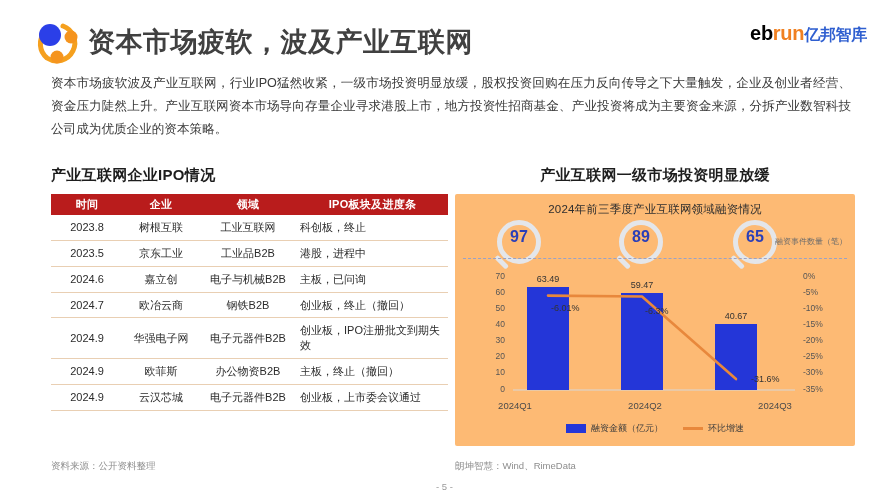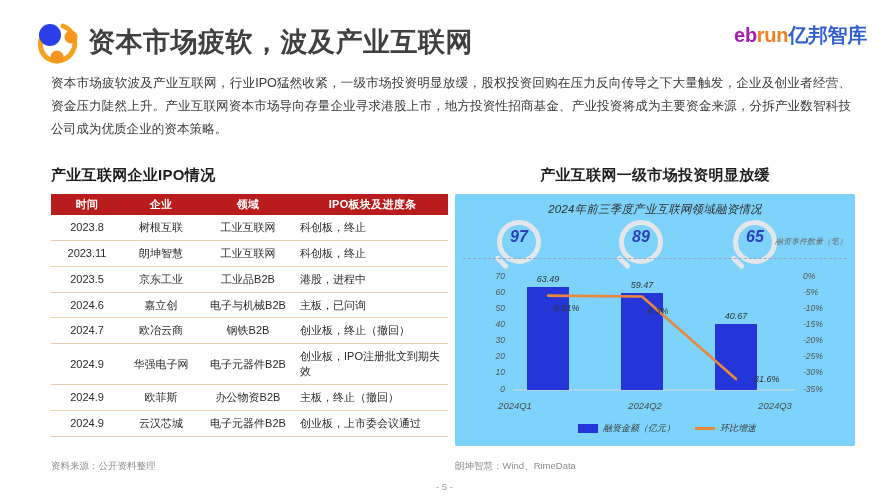--- a/index.html
+++ b/index.html
@@ -6,23 +6,23 @@
   body{
     width:889px;height:500px;background:#ffffff;
     font-family:"Liberation Sans","DejaVu Sans",sans-serif;
     overflow:hidden;position:relative;
   }
   .slide{position:absolute;inset:0;}
 
   
   .brand-logo{position:absolute;left:33px;top:20px;width:48px;height:46px;}
   .brand-right{position:absolute;right:22px;top:22px;font-size:20px;font-weight:bold;letter-spacing:-.3px;white-space:nowrap;}
-  .brand-right .eb{color:#a21caf;}
+  .brand-right .eb{color:#000000;}
   .brand-right .run{color:#f08021;}
-  .brand-right .cn{color:#2f5fd0;font-size:20px;font-weight:bold;}
+  .brand-right .cn{color:#2f5fd0;font-size:16px;font-weight:bold;}
 
   .page-title{
     position:absolute;left:88px;top:24px;
     font-size:27px;font-weight:bold;color:#404040;letter-spacing:.5px;
     white-space:nowrap;
   }
 
   .lead{
     position:absolute;left:51px;top:72px;width:800px;
     font-size:12.6px;line-height:1.82;color:#3a3a3a;text-align:justify;
@@ -53,21 +53,21 @@
 
   .src-left{position:absolute;left:51px;top:460px;font-size:9.5px;color:#8d8d8d;}
 
   
   .card-title{
     position:absolute;left:455px;top:166px;width:400px;text-align:center;
     font-size:15px;font-weight:bold;color:#1d1d1d;letter-spacing:.3px;
   }
   .card{
     position:absolute;left:455px;top:194px;width:400px;height:252px;
-    background:#7dd3fc;border-radius:2px;overflow:hidden;font-style:italic;
+    background:#fdba74;border-radius:2px;overflow:hidden;
   }
   .card-sub{
     position:absolute;left:0;right:0;top:8px;text-align:center;
     font-size:11.5px;color:#2e2e2e;letter-spacing:.2px;
   }
 
   
   .kpi{position:absolute;top:26px;width:70px;height:52px;}
   .kpi .glass{
     position:absolute;left:6px;top:0;width:44px;height:44px;border-radius:50%;
@@ -94,21 +94,21 @@
   .plot{position:absolute;left:0;top:68px;width:400px;height:138px;}
   .plot svg{display:block;}
 
   .xlabels{position:absolute;left:0;top:206px;width:400px;height:16px;}
   .xlabels span{
     position:absolute;font-size:9.5px;color:#4a4a4a;text-align:center;width:60px;
   }
   #x0{left:30px;} #x1{left:160px;} #x2{left:290px;}
 
   .legend{
-    position:absolute;left:12px;top:228px;width:400px;
+    position:absolute;left:0;top:228px;width:400px;
     display:flex;justify-content:center;align-items:center;gap:20px;
     font-size:9px;color:#3c3c3c;
   }
   .legend .item{display:flex;align-items:center;gap:5px;}
   .sw-bar{width:20px;height:9px;background:#2436d8;display:inline-block;}
   .sw-line{width:20px;height:3px;background:#e8883c;display:inline-block;}
 
   .src-right{position:absolute;left:455px;top:460px;font-size:9.5px;color:#8d8d8d;}
   .page-no{
     position:absolute;left:0;right:0;bottom:8px;text-align:center;
@@ -145,26 +145,20 @@
         <th class="c-time">时间</th>
         <th class="c-ent">企业</th>
         <th class="c-field">领域</th>
         <th class="c-ipo">IPO板块及进度条</th>
       </tr>
     </thead>
     <tbody>
       <tr>
         <td class="c-time">2023.8</td>
         <td class="c-ent">树根互联</td>
-        <td class="c-field">工业互联网</td>
-        <td class="c-ipo">科创板，终止</td>
-      </tr>
-      <tr>
-        <td class="c-time">2023.11</td>
-        <td class="c-ent">朗坤智慧</td>
         <td class="c-field">工业互联网</td>
         <td class="c-ipo">科创板，终止</td>
       </tr>
       <tr>
         <td class="c-time">2023.5</td>
         <td class="c-ent">京东工业</td>
         <td class="c-field">工业品B2B</td>
         <td class="c-ipo">港股，进程中</td>
       </tr>
       <tr>

